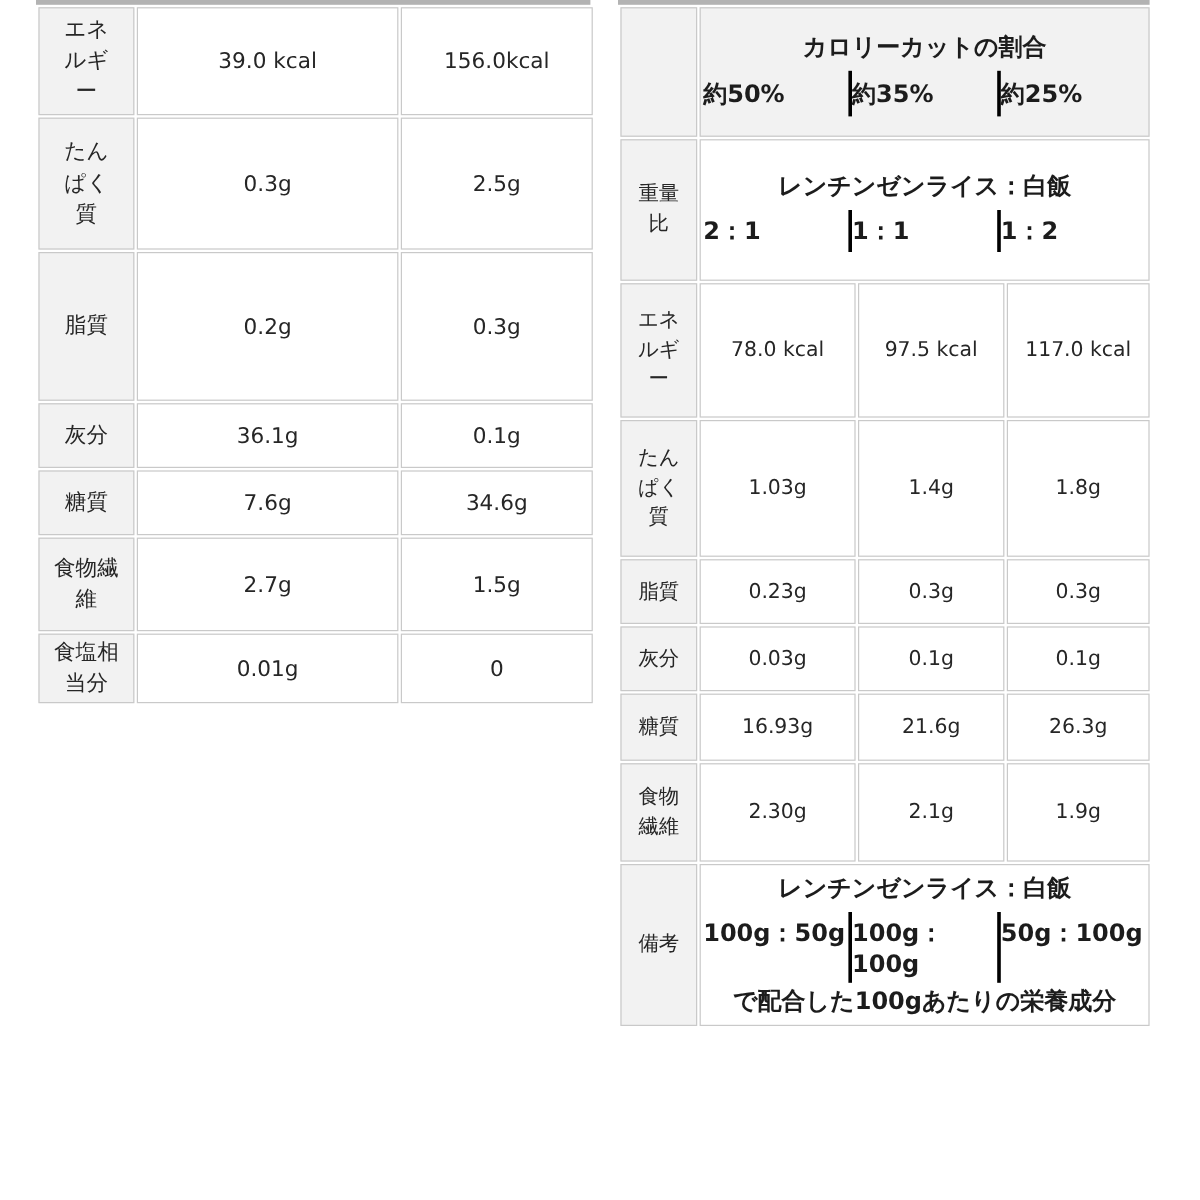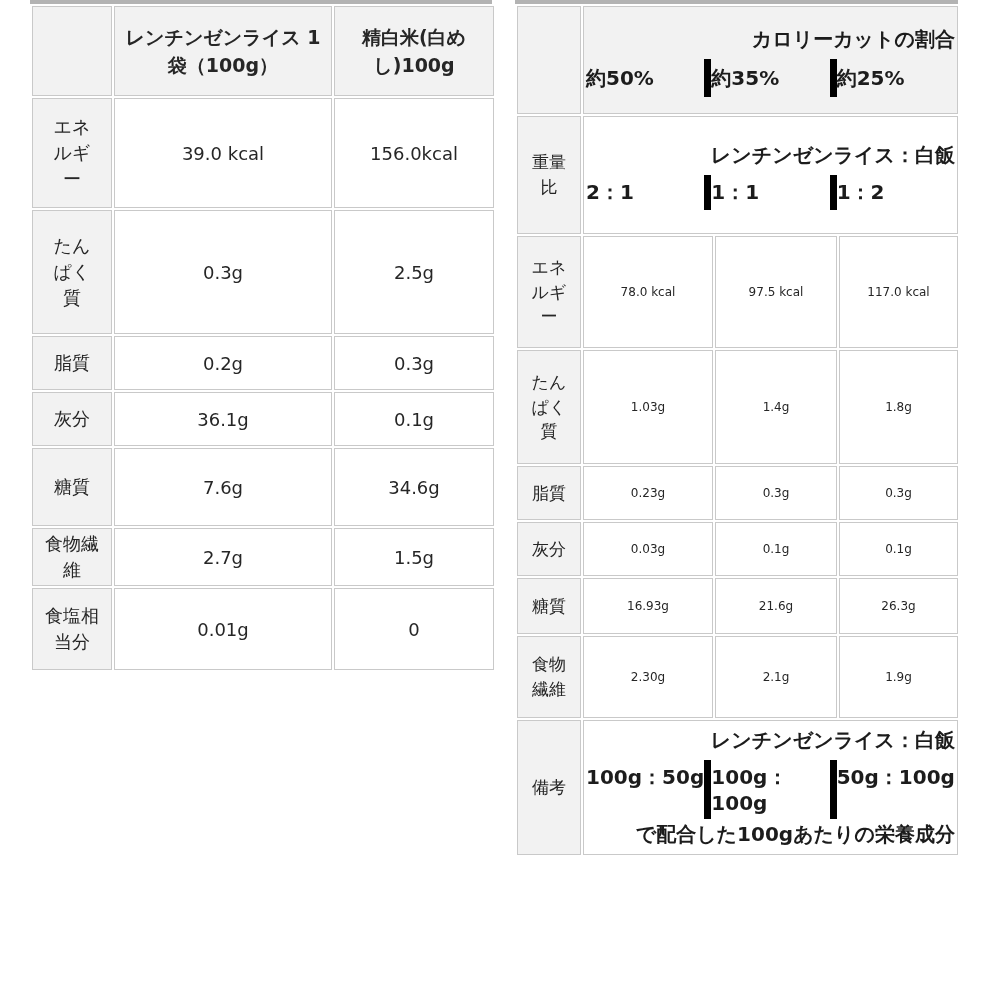--- a/index.html
+++ b/index.html
@@ -46,53 +46,48 @@
   #rtab tr:nth-child(2) td{height:108px;}
   #rtab tr:nth-child(3) td{height:106px;}
   #rtab tr:nth-child(4) td{height:108px;}
   #rtab tr:nth-child(5) td{height:48px;}
   #rtab tr:nth-child(6) td{height:48px;}
   #rtab tr:nth-child(7) td{height:50px;}
   #rtab tr:nth-child(8) td{height:76px;}
   #rtab tr:nth-child(9) td{height:110px;}
   #rtab tr:nth-child(10) td{height:126px;}
   
-  #rtab td.val{padding:2px 10px;font-size:12px;}
+  #rtab td.val{padding:2px 10px;font-size:17px;}
   #rtab td.val.c3{padding:2px 8px;}
   #rtab td.lbl{font-size:17px;}
   
   td.merged{padding:4px 2px;}
   .mline{
-    text-align:right;font-weight:bold;font-size:20px;line-height:1.55;color:#1c1c1c;
+    text-align:center;font-weight:bold;font-size:20px;line-height:1.55;color:#1c1c1c;
   }
   .tri{display:flex;align-items:stretch;margin-top:4px;}
   .tri span{
     flex:1;text-align:left;font-weight:bold;font-size:20px;color:#1c1c1c;
     padding:4px 0;
   }
-  .tri span + span{border-left:7px solid #000000;}
+  .tri span + span{border-left:3px solid #000000;}
   td.hdr .tri span{background:transparent;}
 </style>
 </head>
 <body>
 
 <div class="tbl-wrap" id="left-wrap">
   <div class="topbar"></div>
   <table id="ltab">
     <colgroup>
         <col style="width:80px">
         <col style="width:218px">
         <col style="width:160px">
       </colgroup>
     <tbody>
-        <tr>
-      <td class="lbl"></td>
-      <td class="hdr">レンチンゼンライス 1袋（100g）</td>
-      <td class="hdr">精白米(白めし)100g</td>
-    </tr>
     <tr>
       <td class="lbl">エネルギー</td>
       <td class="val">39.0 kcal</td>
       <td class="val">156.0kcal</td>
     </tr>
     <tr>
       <td class="lbl">たんぱく質</td>
       <td class="val">0.3g</td>
       <td class="val">2.5g</td>
     </tr>

